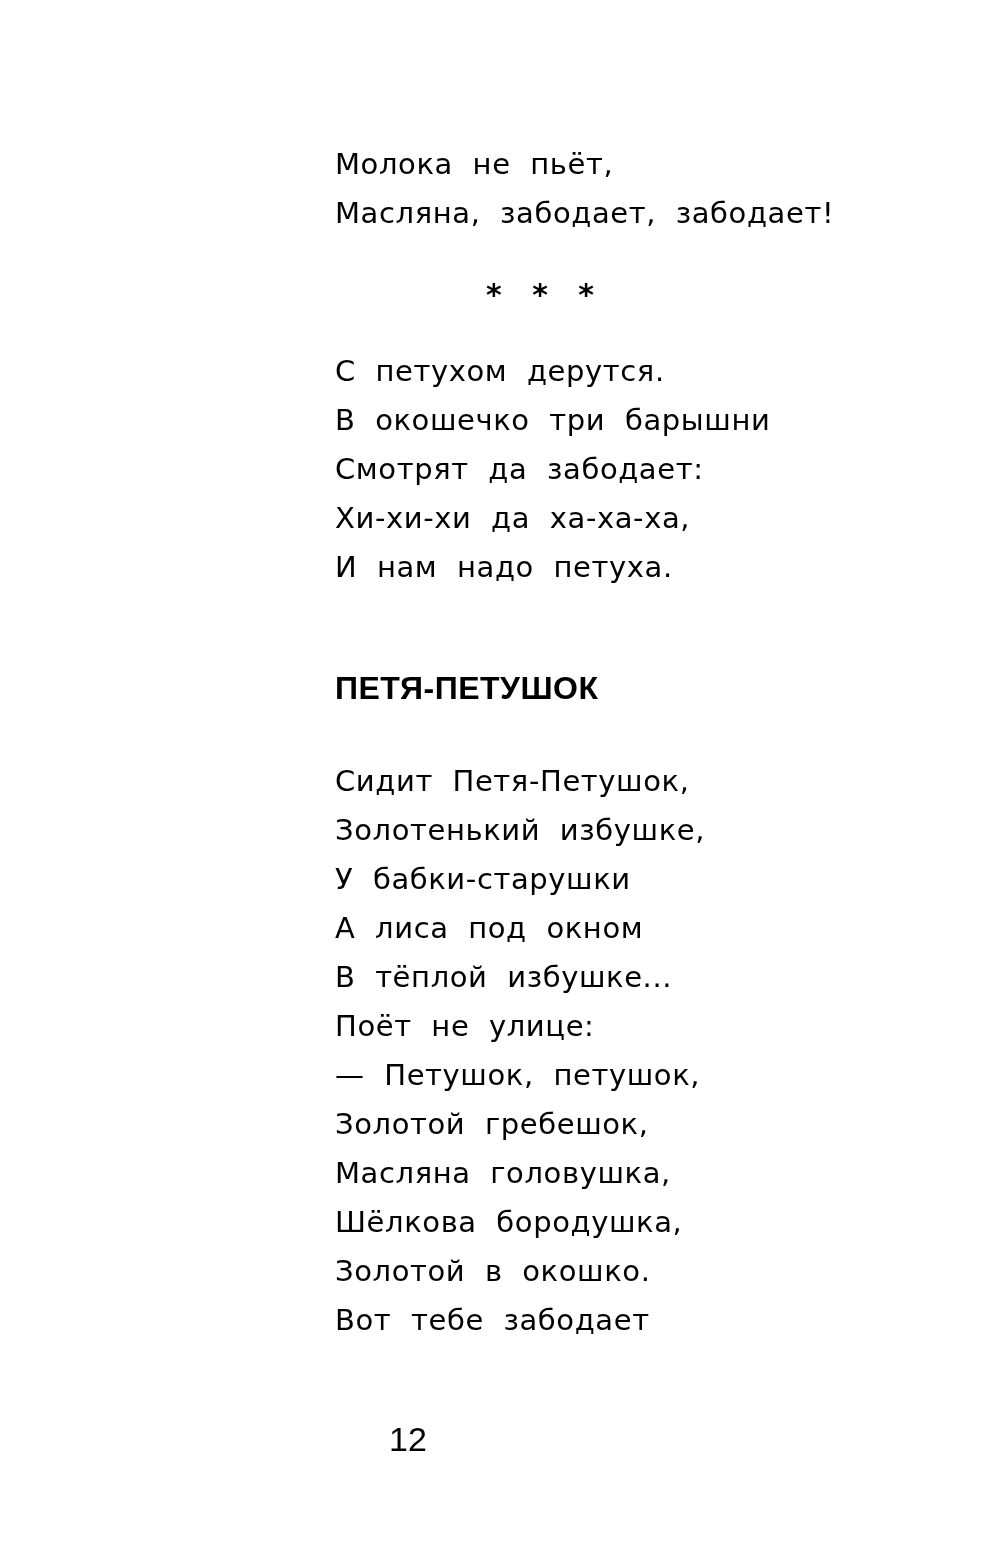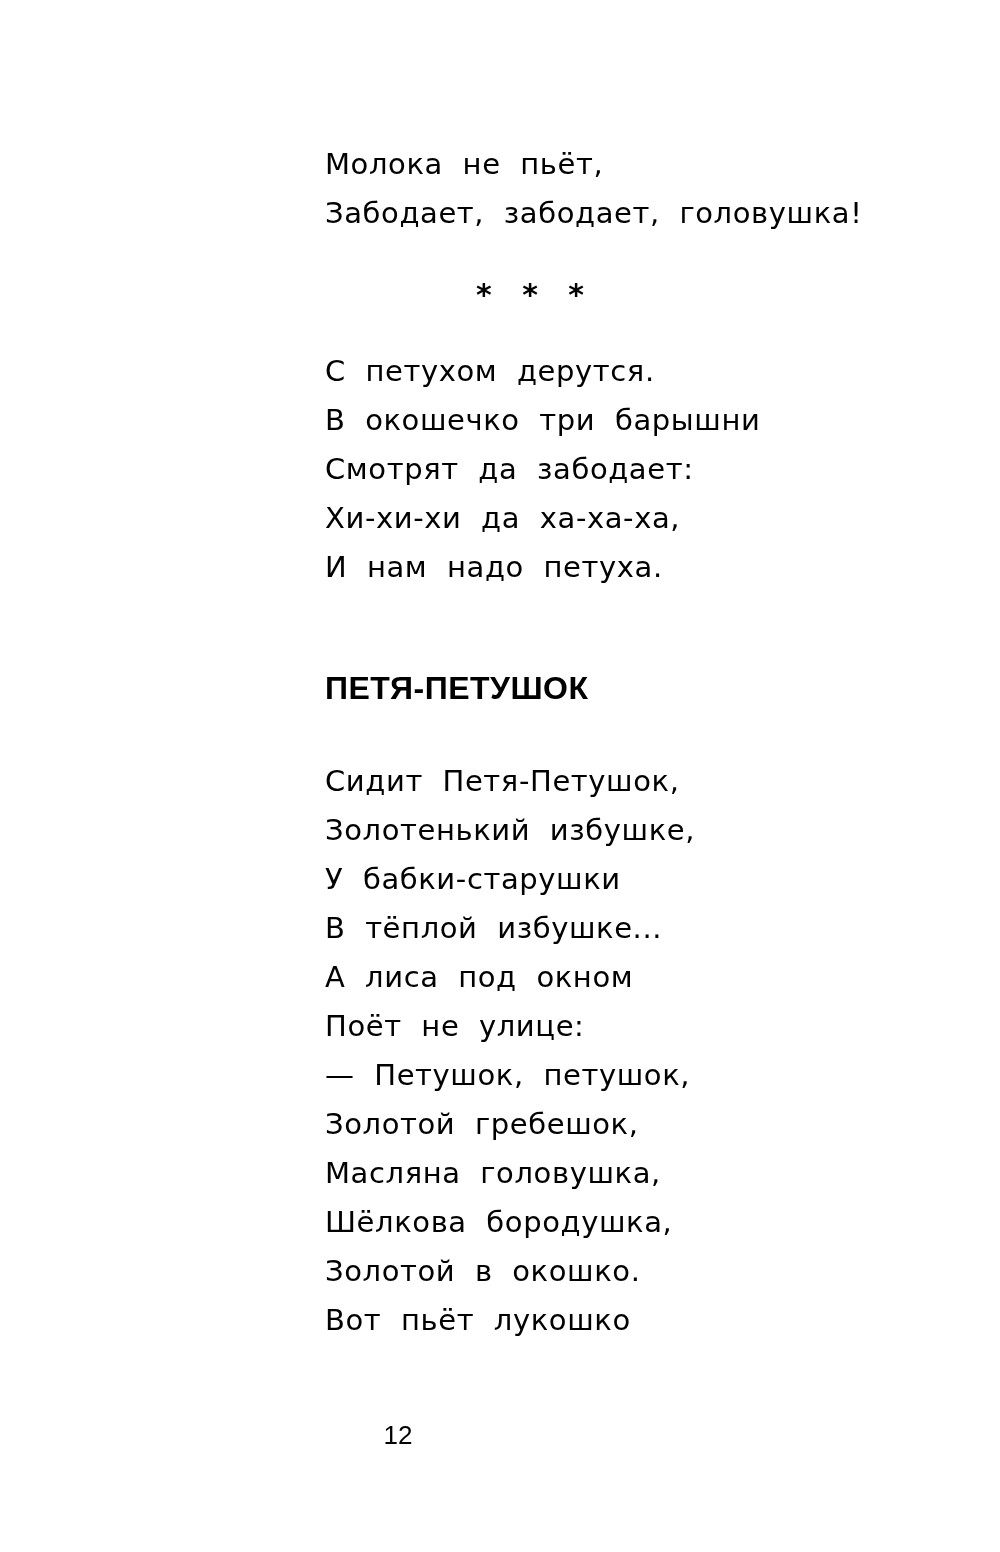--- a/index.html
+++ b/index.html
@@ -10,21 +10,21 @@
   body {
     width: 1000px;
     height: 1552px;
     font-family: "DejaVu Sans", sans-serif;
     color: #000000;
     position: relative;
     overflow: hidden;
   }
   .page {
     position: absolute;
-    top: 0; left: 0;
+    top: 0; left: 10px;
     width: 796px;
     height: 1552px;
     box-sizing: border-box;
     border-radius: 21px;
   }
   .content {
     position: absolute;
     left: 325px;
     top: 140px;
     width: 600px;
@@ -56,59 +56,59 @@
     text-align: left;
     width: 580px;
     margin: 78px 0 50px 0;
   }
   .page-number {
     position: absolute;
     left: 0;
     right: 0;
     top: 1420px;
     text-align: center;
-    font-size: 26px;
+    font-size: 34px;
     font-family: "Liberation Sans", sans-serif;
     color: #000000;
   }
 </style>
 </head>
 <body>
 
 <div class="page">
   <div class="content">
 
     <div class="stanza">
       <div class="line">Молока  не  пьёт,</div>
-      <div class="line">Забодает,  забодает,  головушка!</div>
+      <div class="line">Масляна,  забодает,  забодает!</div>
     </div>
 
     <div class="separator">* * *</div>
 
     <div class="stanza">
       <div class="line">С  петухом  дерутся.</div>
       <div class="line">В  окошечко  три  барышни</div>
       <div class="line">Смотрят  да  забодает:</div>
       <div class="line">Хи-хи-хи  да  ха-ха-ха,</div>
       <div class="line">И  нам  надо  петуха.</div>
     </div>
 
     <div class="poem-title">ПЕТЯ-ПЕТУШОК</div>
 
     <div class="stanza">
       <div class="line">Сидит  Петя-Петушок,</div>
       <div class="line">Золотенький  избушке,</div>
       <div class="line">У  бабки-старушки</div>
+      <div class="line">А  лиса  под  окном</div>
       <div class="line">В  тёплой  избушке...</div>
-      <div class="line">А  лиса  под  окном</div>
       <div class="line">Поёт  не  улице:</div>
       <div class="line">—  Петушок,  петушок,</div>
       <div class="line">Золотой  гребешок,</div>
       <div class="line">Масляна  головушка,</div>
       <div class="line">Шёлкова  бородушка,</div>
       <div class="line">Золотой  в  окошко.</div>
-      <div class="line">Вот  пьёт  лукошко</div>
+      <div class="line">Вот  тебе  забодает</div>
     </div>
 
   </div>
 
   <div class="page-number">12</div>
 </div>
 
 </body></html>

